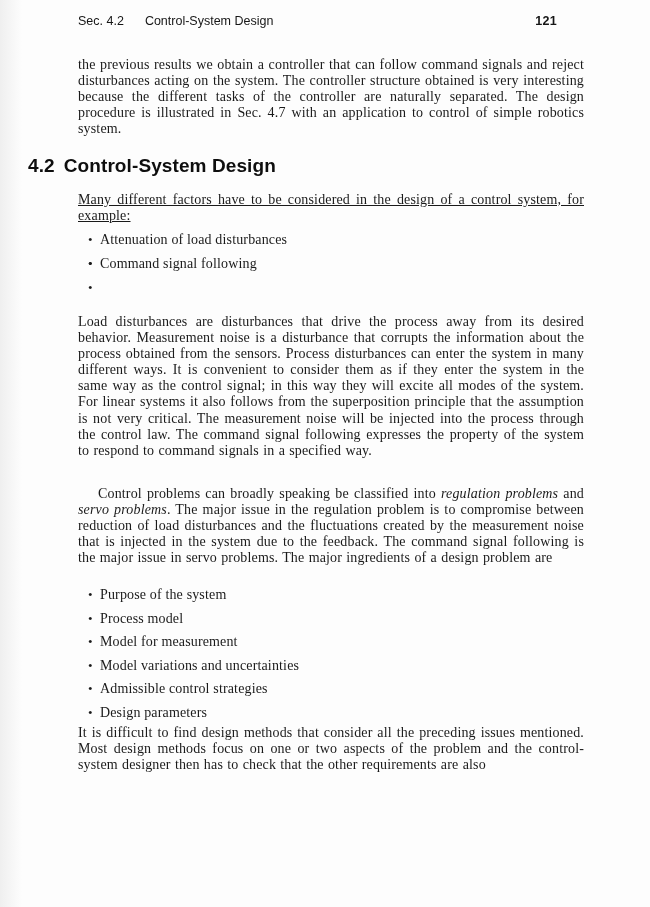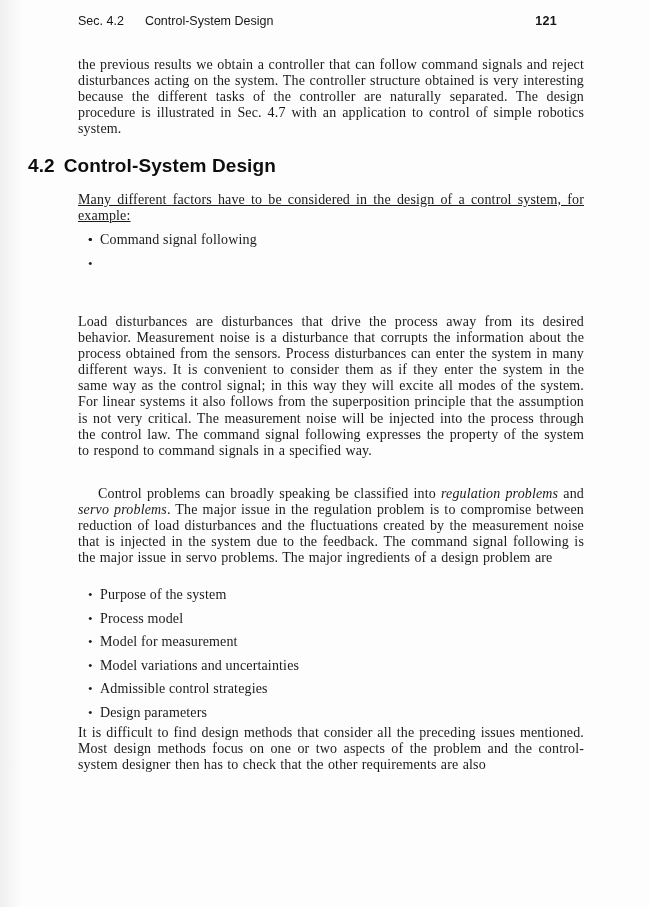--- a/index.html
+++ b/index.html
@@ -112,20 +112,21 @@
   <h2 class="section-heading">
     <span class="sec-num">4.2</span><span>Control-System Design</span>
   </h2>
 
   <p class="body factors-para">Many different factors have to be considered in the design of a control system, for example:</p>
 
   <ul class="bullets bullets-factors">
 
   <li class="bullet-item">
         <span class="bullet-dot">•</span>
+        <span>Attenuation of load disturbances</span>
       </li>
       <li class="bullet-item">
         <span class="bullet-dot">•</span>
       </li>
       <li class="bullet-item">
         <span class="bullet-dot">•</span>
         <span>Command signal following</span>
       </li>
       <li class="bullet-item">
         <span class="bullet-dot">•</span>

